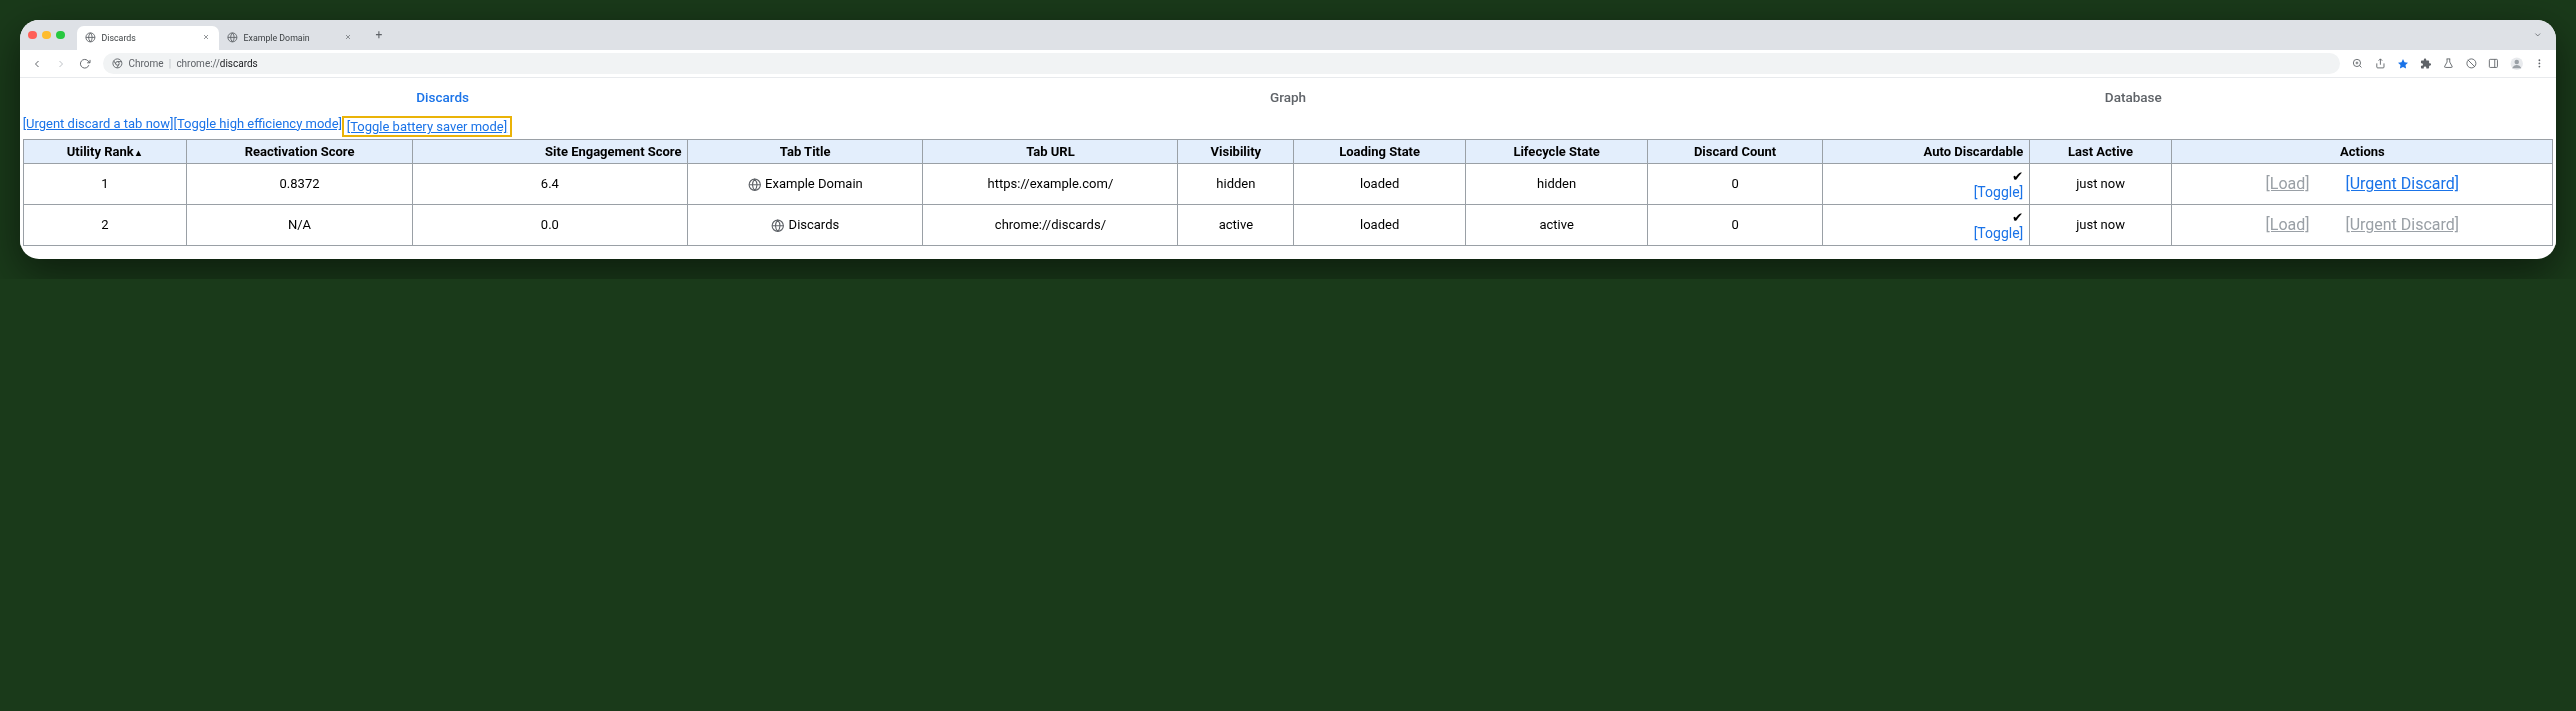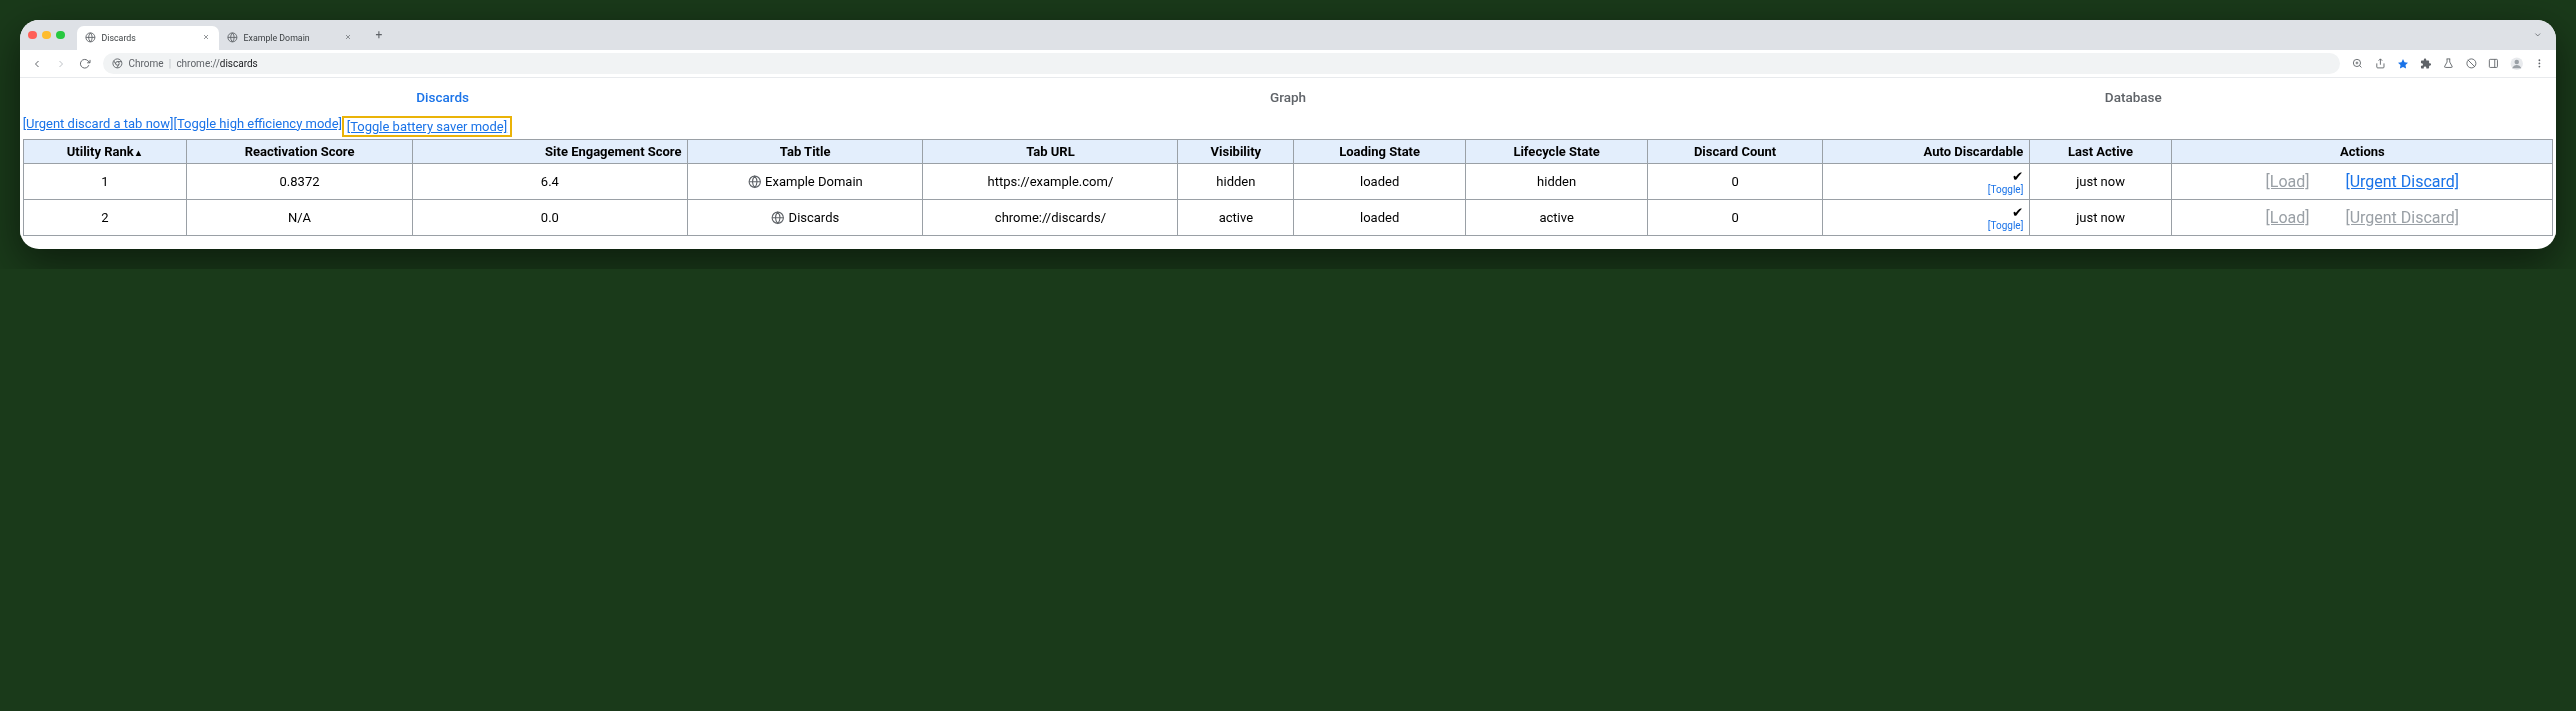--- a/index.html
+++ b/index.html
@@ -126,21 +126,21 @@
 .globe-icon {
   display: inline-flex;
   width: 13.5px; height: 13.5px;
   vertical-align: middle;
   margin-right: 4px;
   color: #5f6368;
 }
 .check { font-size: 13.5px; }
 .toggle-link {
   color: #1a73e8;
-  font-size: 10px;
+  font-size: 14px;
   cursor: pointer;
   display: block;
 }
 .row-action {
   font-size: 16px;
   text-decoration: underline;
   cursor: pointer;
 }
 .row-action.load { color: #9aa0a6; }
 .row-action.urgent { color: #1a73e8; padding-left: 36px; }

